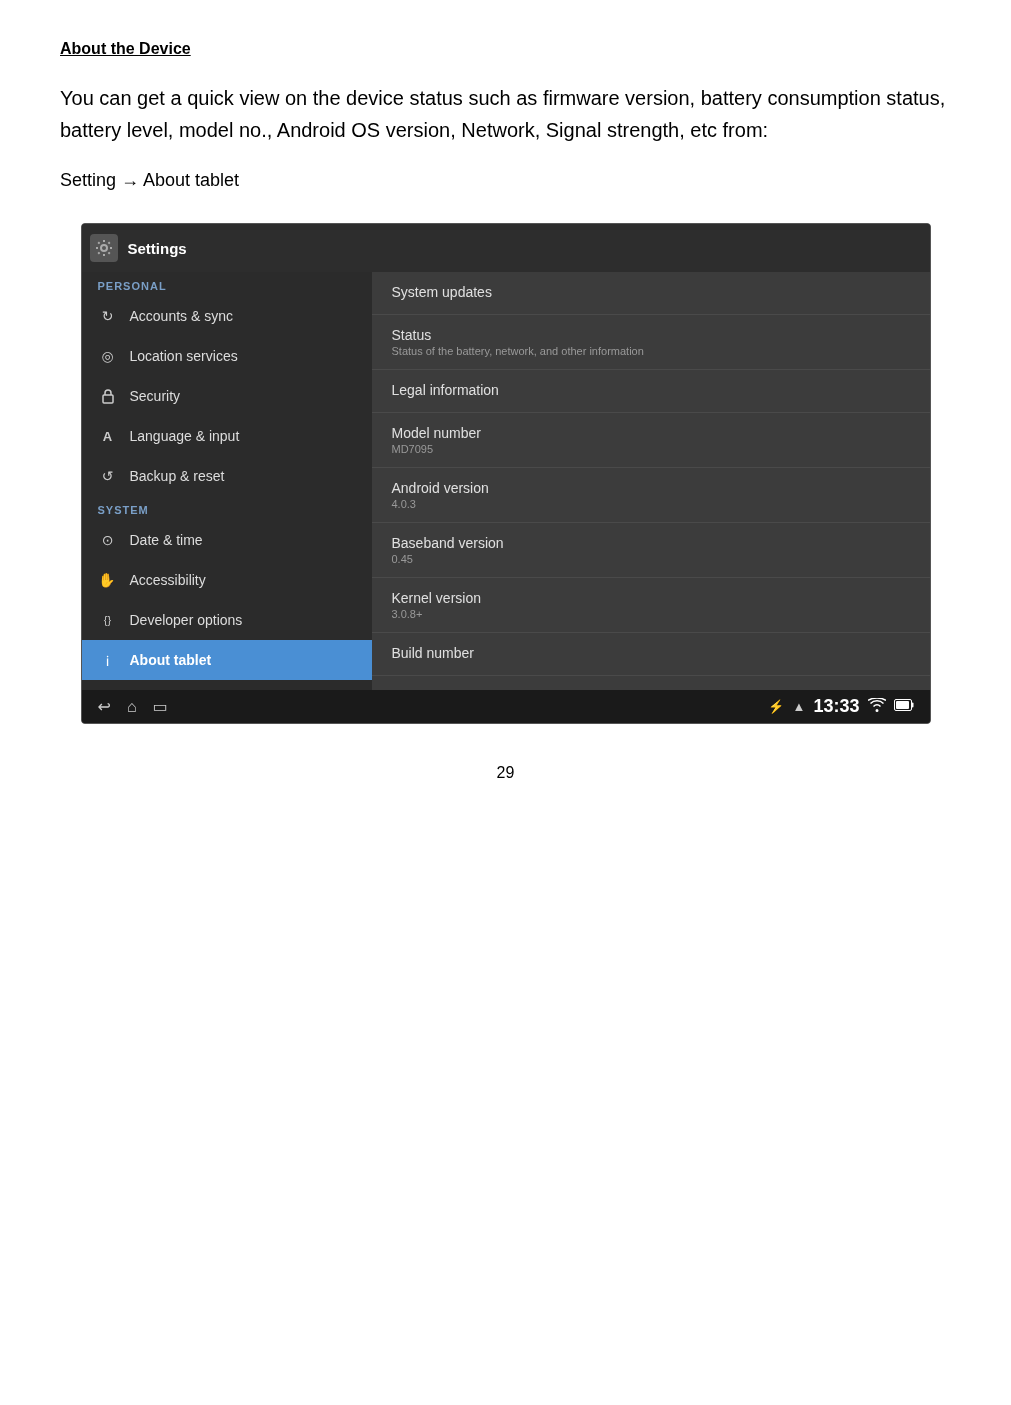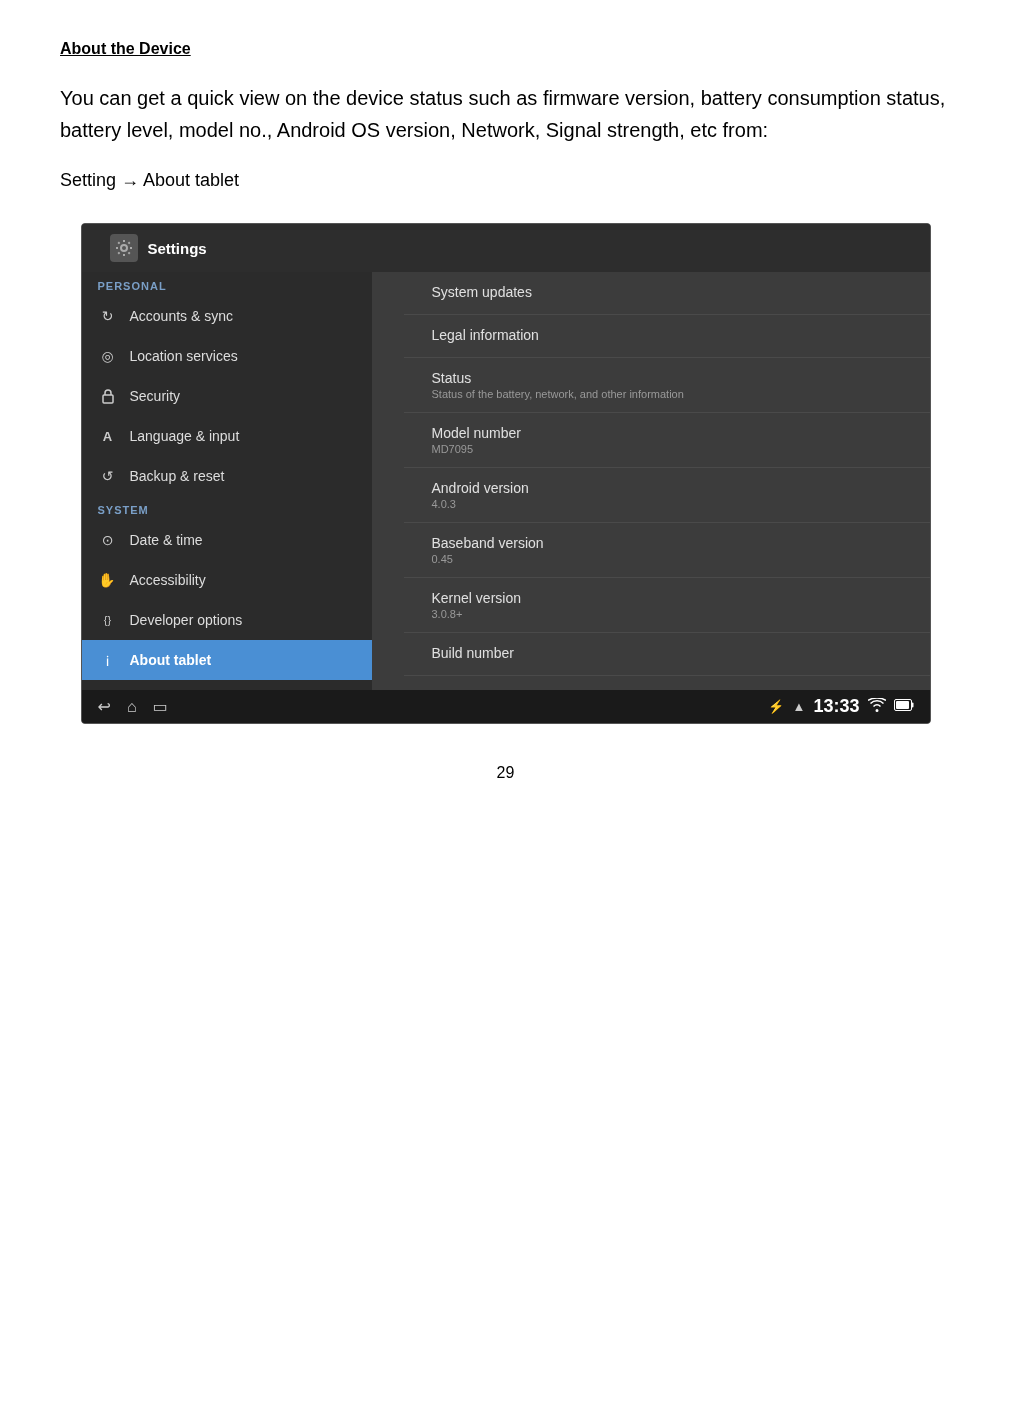--- a/index.html
+++ b/index.html
@@ -34,21 +34,21 @@
       margin: 0 auto 40px auto;
       border: 1px solid #555;
       border-radius: 4px;
       overflow: hidden;
       background: #1a1a1a;
     }
 
     
     .title-bar {
       background: #2d2d2d;
-      padding: 10px 28px;
+      padding: 10px 8px;
       display: flex;
       align-items: center;
       gap: 10px;
     }
     .title-bar-icon {
       width: 28px;
       height: 28px;
       background: #555;
       border-radius: 4px;
       display: flex;
@@ -116,23 +116,22 @@
     }
 
     
     .content-panel {
       flex: 1;
       background: #3c3c3c;
       padding: 0;
     }
 
     .content-item {
-      padding: 12px 28px;
+      padding: 12px 20px;
       border-bottom: 1px solid #4a4a4a;
-      margin-left: 32px;
     }
     .content-item-title {
       color: #e0e0e0;
       font-size: 14px;
       margin-bottom: 2px;
     }
     .content-item-subtitle {
       color: #999;
       font-size: 11px;
     }
@@ -255,26 +254,26 @@
 
     </div>
 
     <div class="content-panel">
 
       <div class="content-item">
         <div class="content-item-title">System updates</div>
       </div>
 
       <div class="content-item">
-        <div class="content-item-title">Legal information</div>
-      </div>
-
-      <div class="content-item">
         <div class="content-item-title">Status</div>
         <div class="content-item-subtitle">Status of the battery, network, and other information</div>
+      </div>
+
+      <div class="content-item">
+        <div class="content-item-title">Legal information</div>
       </div>
 
       <div class="content-item">
         <div class="content-item-title">Model number</div>
         <div class="content-item-subtitle">MD7095</div>
       </div>
 
       <div class="content-item">
         <div class="content-item-title">Android version</div>
         <div class="content-item-subtitle">4.0.3</div>

